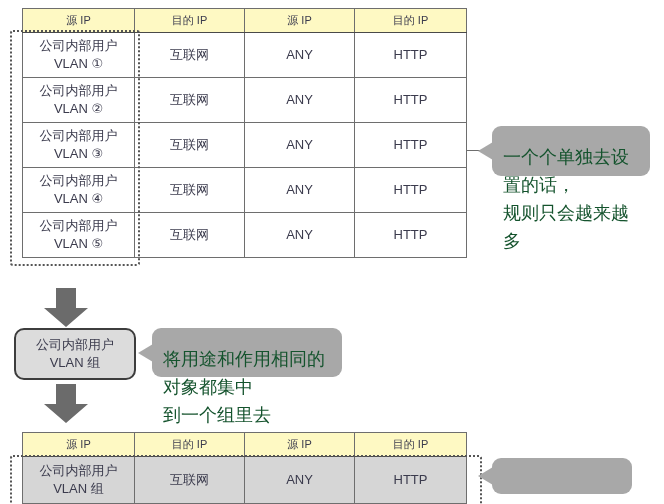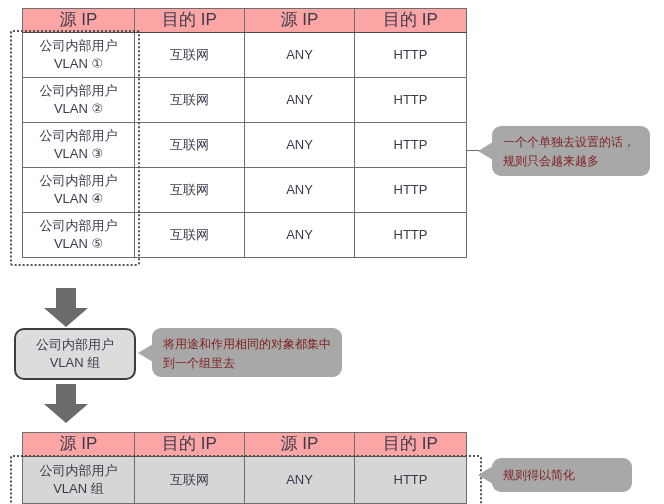--- a/index.html
+++ b/index.html
@@ -36,23 +36,23 @@
     border: 1px solid #6e6e6e;
     text-align: center;
     vertical-align: middle;
     font-weight: normal;
     font-size: 13px;
     color: #3b3b4d;
     padding: 0;
     line-height: 1.35;
   }
   .rule-table th {
-    background: #fca5a5;
+    background: #fef9c3;
     height: 23px;
-    font-size: 17px;
+    font-size: 11px;
     border-bottom: 1px solid #4a4a4a;
   }
   .rule-table td {
     height: 44px;
   }
   .cell-two-line {
     display: block;
     line-height: 1.35;
   }
 
@@ -127,24 +127,24 @@
     font-size: 13px;
     color: #3b3b4d;
     line-height: 1.35;
   }
 
   
   .callout {
     position: absolute;
     background: #a8a8a8;
     border-radius: 9px;
-    color: #7f1d1d;
-    font-size: 12px;
+    color: #14532d;
+    font-size: 18px;
     line-height: 1.55;
-    padding: 7px 11px;
+    padding: 18px 11px;
     box-sizing: border-box;
   }
   .callout .ctext {
     display: block;
     white-space: pre-line;
   }
   .callout .tail {
     position: absolute;
     left: -14px;
     top: 50%;
@@ -309,16 +309,15 @@
         <td>ANY</td>
         <td>HTTP</td>
       </tr>
     </tbody>
   </table>
 
   <div class="dotted-box" id="dotted-row-bottom"></div>
 
   <div class="callout" id="callout-bottom">
     <span class="tail"></span>
-    <span class="ctext">规则得以简化</span>
   </div>
 
 </div>
 
 </body></html>

